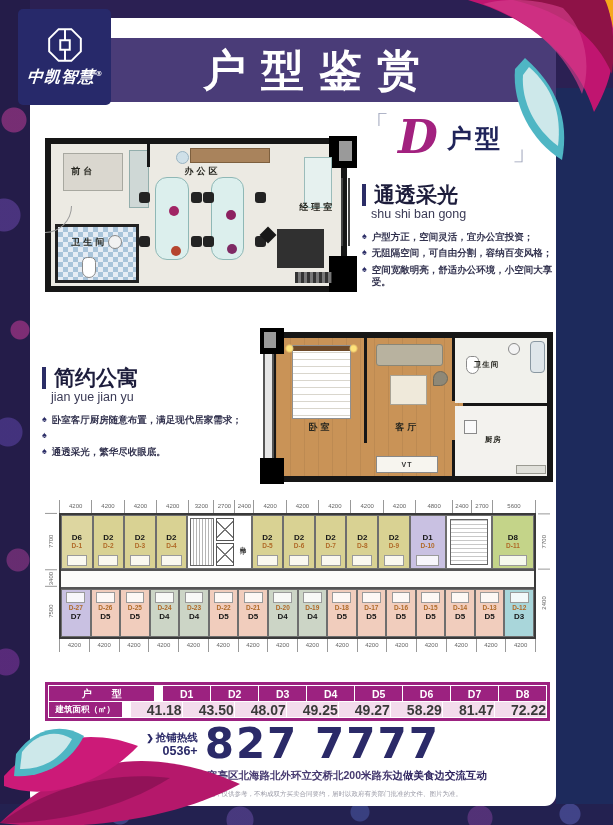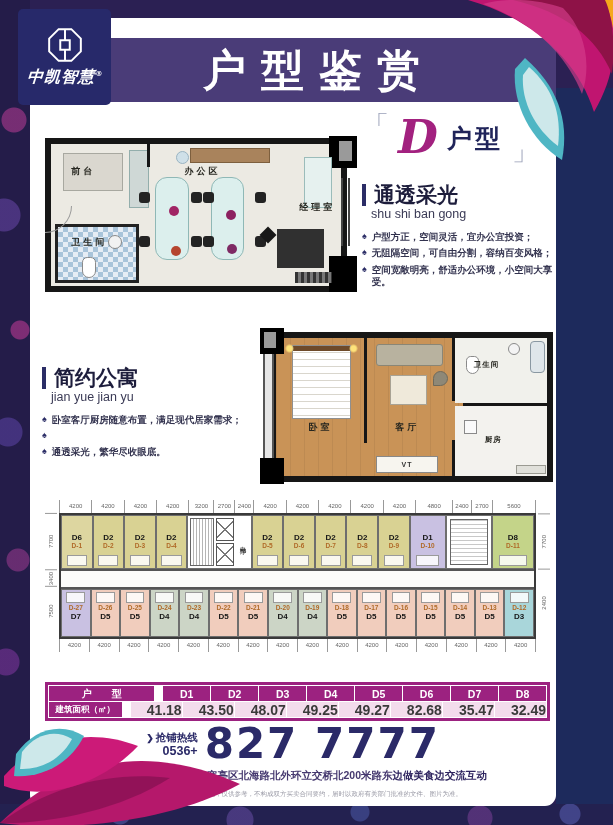--- a/index.html
+++ b/index.html
@@ -532,23 +532,23 @@
       </div>
       <div class="tbl-row">
         <div class="tbl-lab">建筑面积（㎡）</div>
         <div class="tbl-cells">
 
         <div class="tbl-v">41.18</div>
             <div class="tbl-v">43.50</div>
             <div class="tbl-v">48.07</div>
             <div class="tbl-v">49.25</div>
             <div class="tbl-v">49.27</div>
-            <div class="tbl-v">82.68</div>
-            <div class="tbl-v">35.47</div>
-            <div class="tbl-v">32.49</div>
+            <div class="tbl-v">58.29</div>
+            <div class="tbl-v">81.47</div>
+            <div class="tbl-v">72.22</div>
           </div>
       </div>
     </div>
 
     <div class="hotline">
       <div class="hot-left">
         <div class="hot-lab">
           <span class="hot-arrow">❯</span>
           <span>抢铺热线</span>
         </div>

